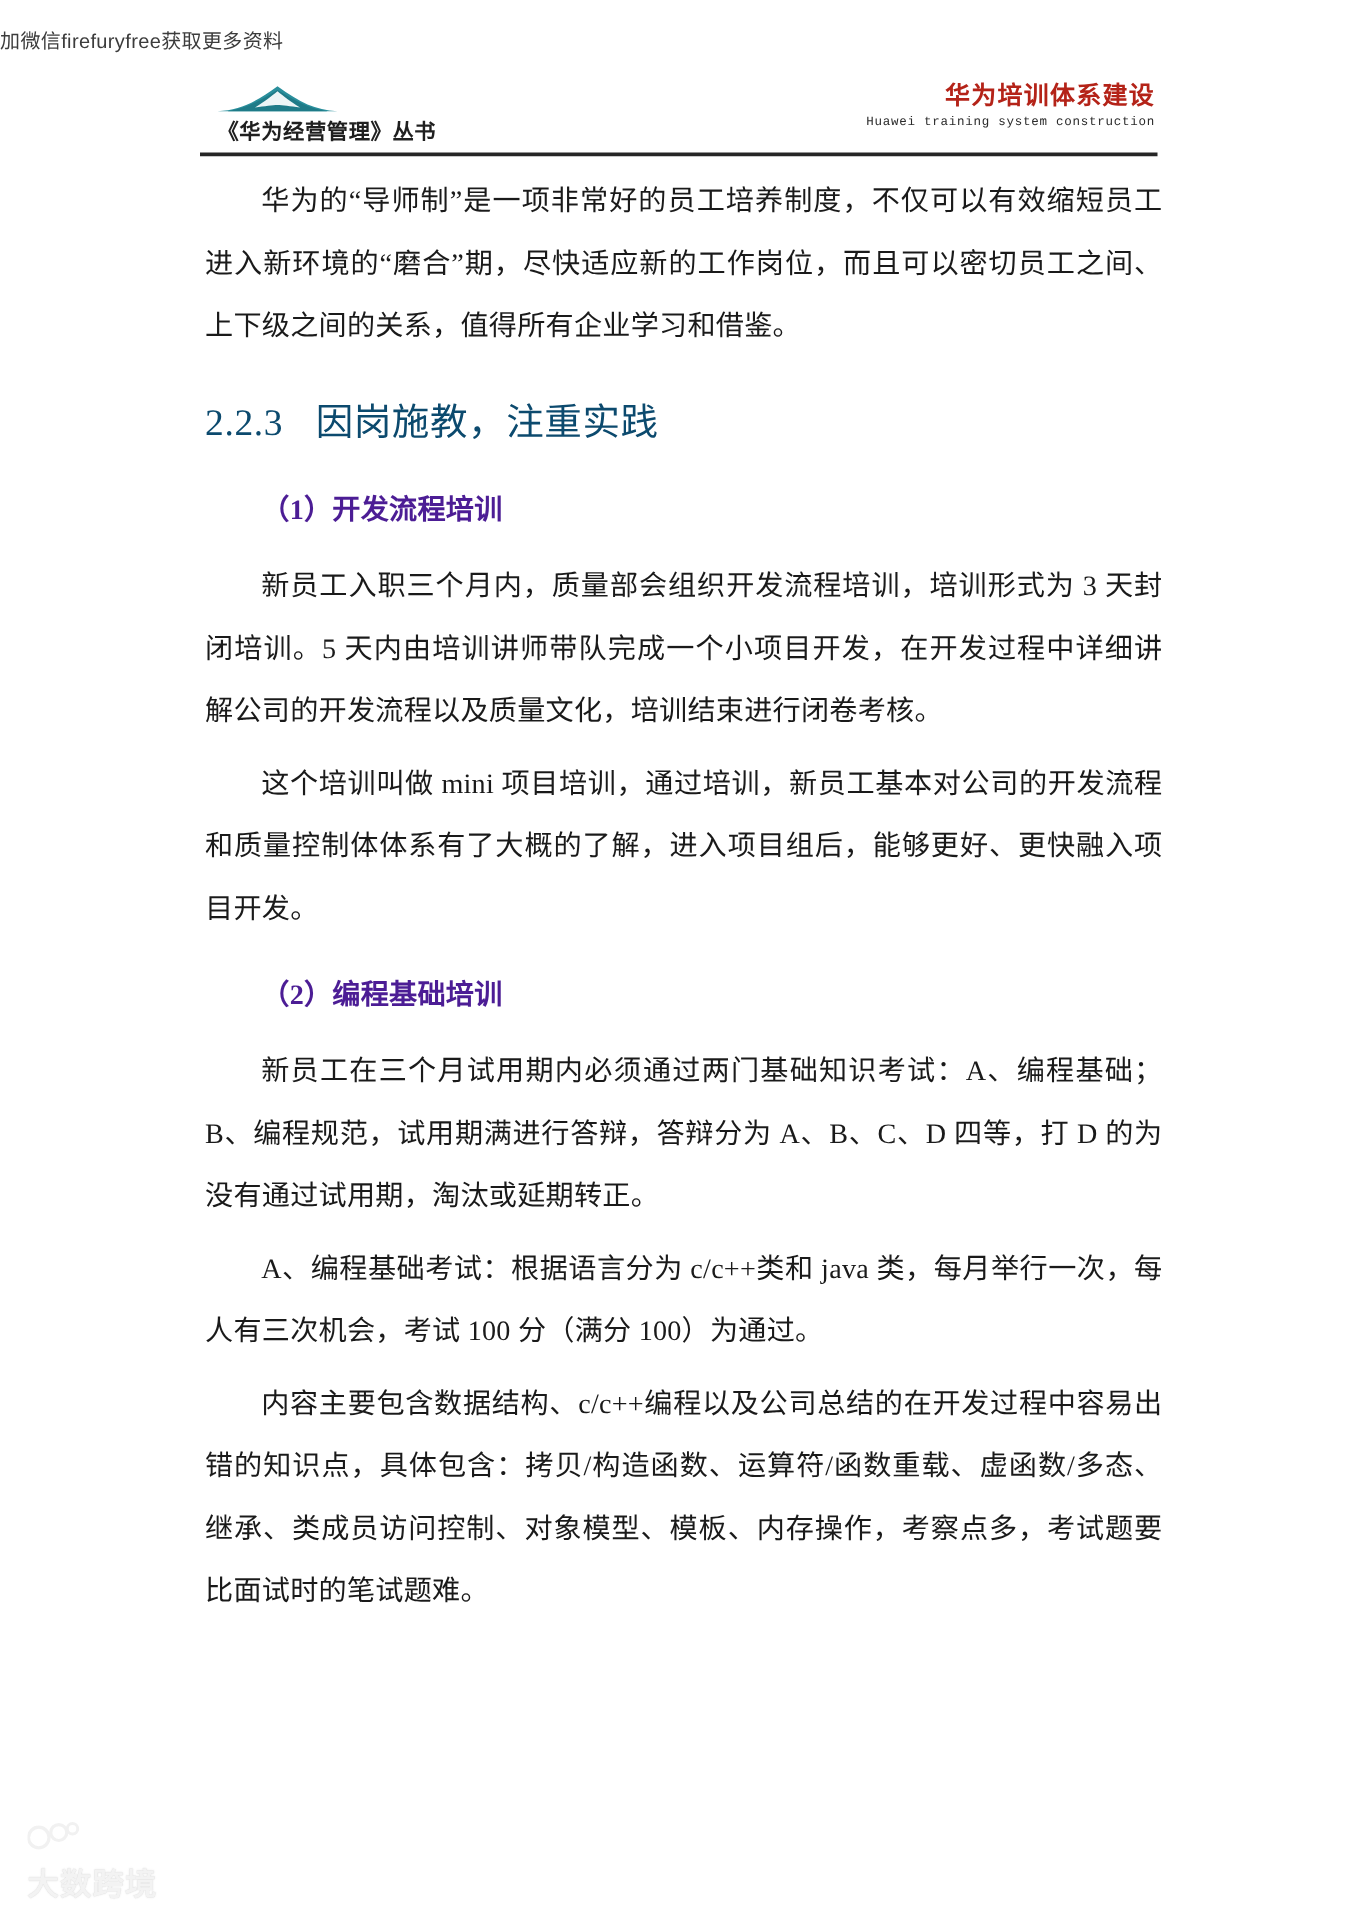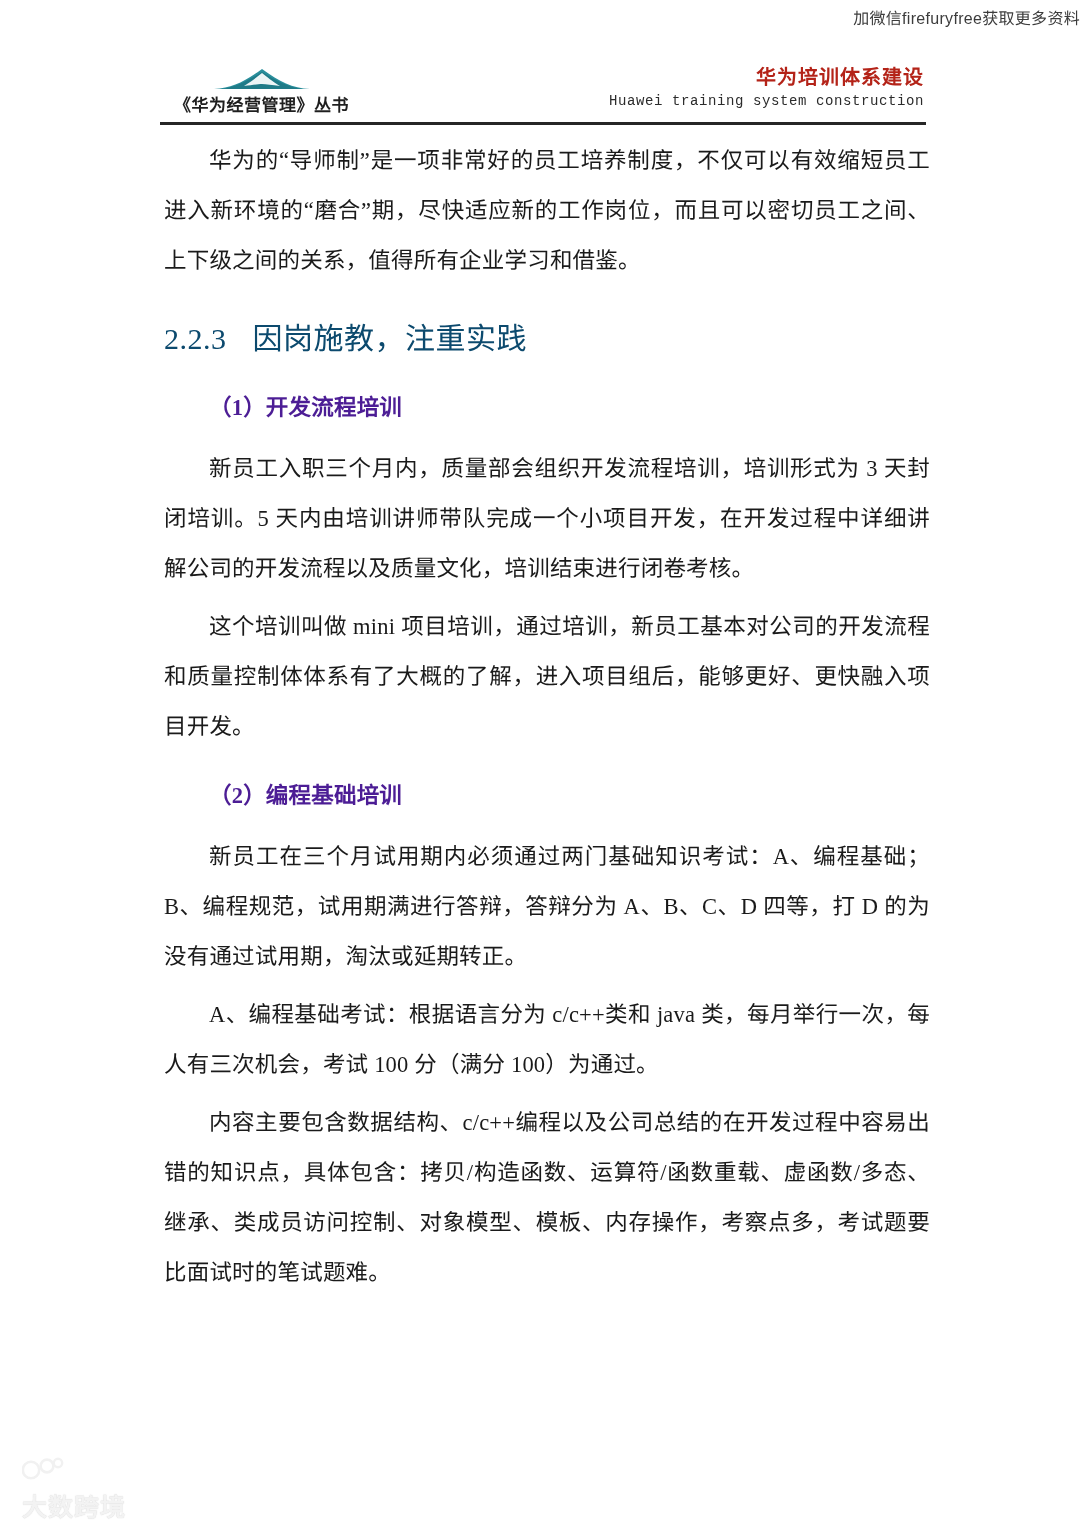--- a/index.html
+++ b/index.html
@@ -18,24 +18,24 @@
     height: 1535px;
     margin: 0 auto;
     background: #ffffff;
     overflow: hidden;
     box-sizing: border-box;
   }
 
   
   .top-watermark {
     position: absolute;
-    top: 5px;
+    top: 19px;
     left: 0;
     width: 1080px;
-    text-align: right;
+    text-align: left;
     font-family: "Liberation Sans", "DejaVu Sans", sans-serif;
     font-size: 16px;
     letter-spacing: 0.3px;
     color: #3c3c3c;
     white-space: nowrap;
   }
 
   
   .header {
     position: absolute;
@@ -43,21 +43,21 @@
     left: 160px;
     width: 766px;
     height: 58px;
   }
   .header-left {
     position: absolute;
     left: 14px;
     top: 0;
     display: flex;
     flex-direction: column;
-    align-items: center;
+    align-items: flex-start;
   }
   .brand-logo {
     width: 96px;
     height: 26px;
     display: block;
   }
   .brand-title {
     margin-top: 1px;
     font-family: "Liberation Serif", "DejaVu Serif", serif;
     font-weight: bold;
@@ -77,21 +77,21 @@
     font-weight: bold;
     font-size: 20px;
     letter-spacing: 1px;
     color: #b42318;
     white-space: nowrap;
     line-height: 1.15;
   }
   .header-right-en {
     margin-top: 4px;
     font-family: "Liberation Mono", "DejaVu Sans Mono", monospace;
-    font-size: 14px;
+    font-size: 10px;
     letter-spacing: 0.6px;
     color: #2b2b2b;
     white-space: nowrap;
   }
   .header-rule {
     position: absolute;
     left: 160px;
     top: 122px;
     width: 766px;
     height: 0;

